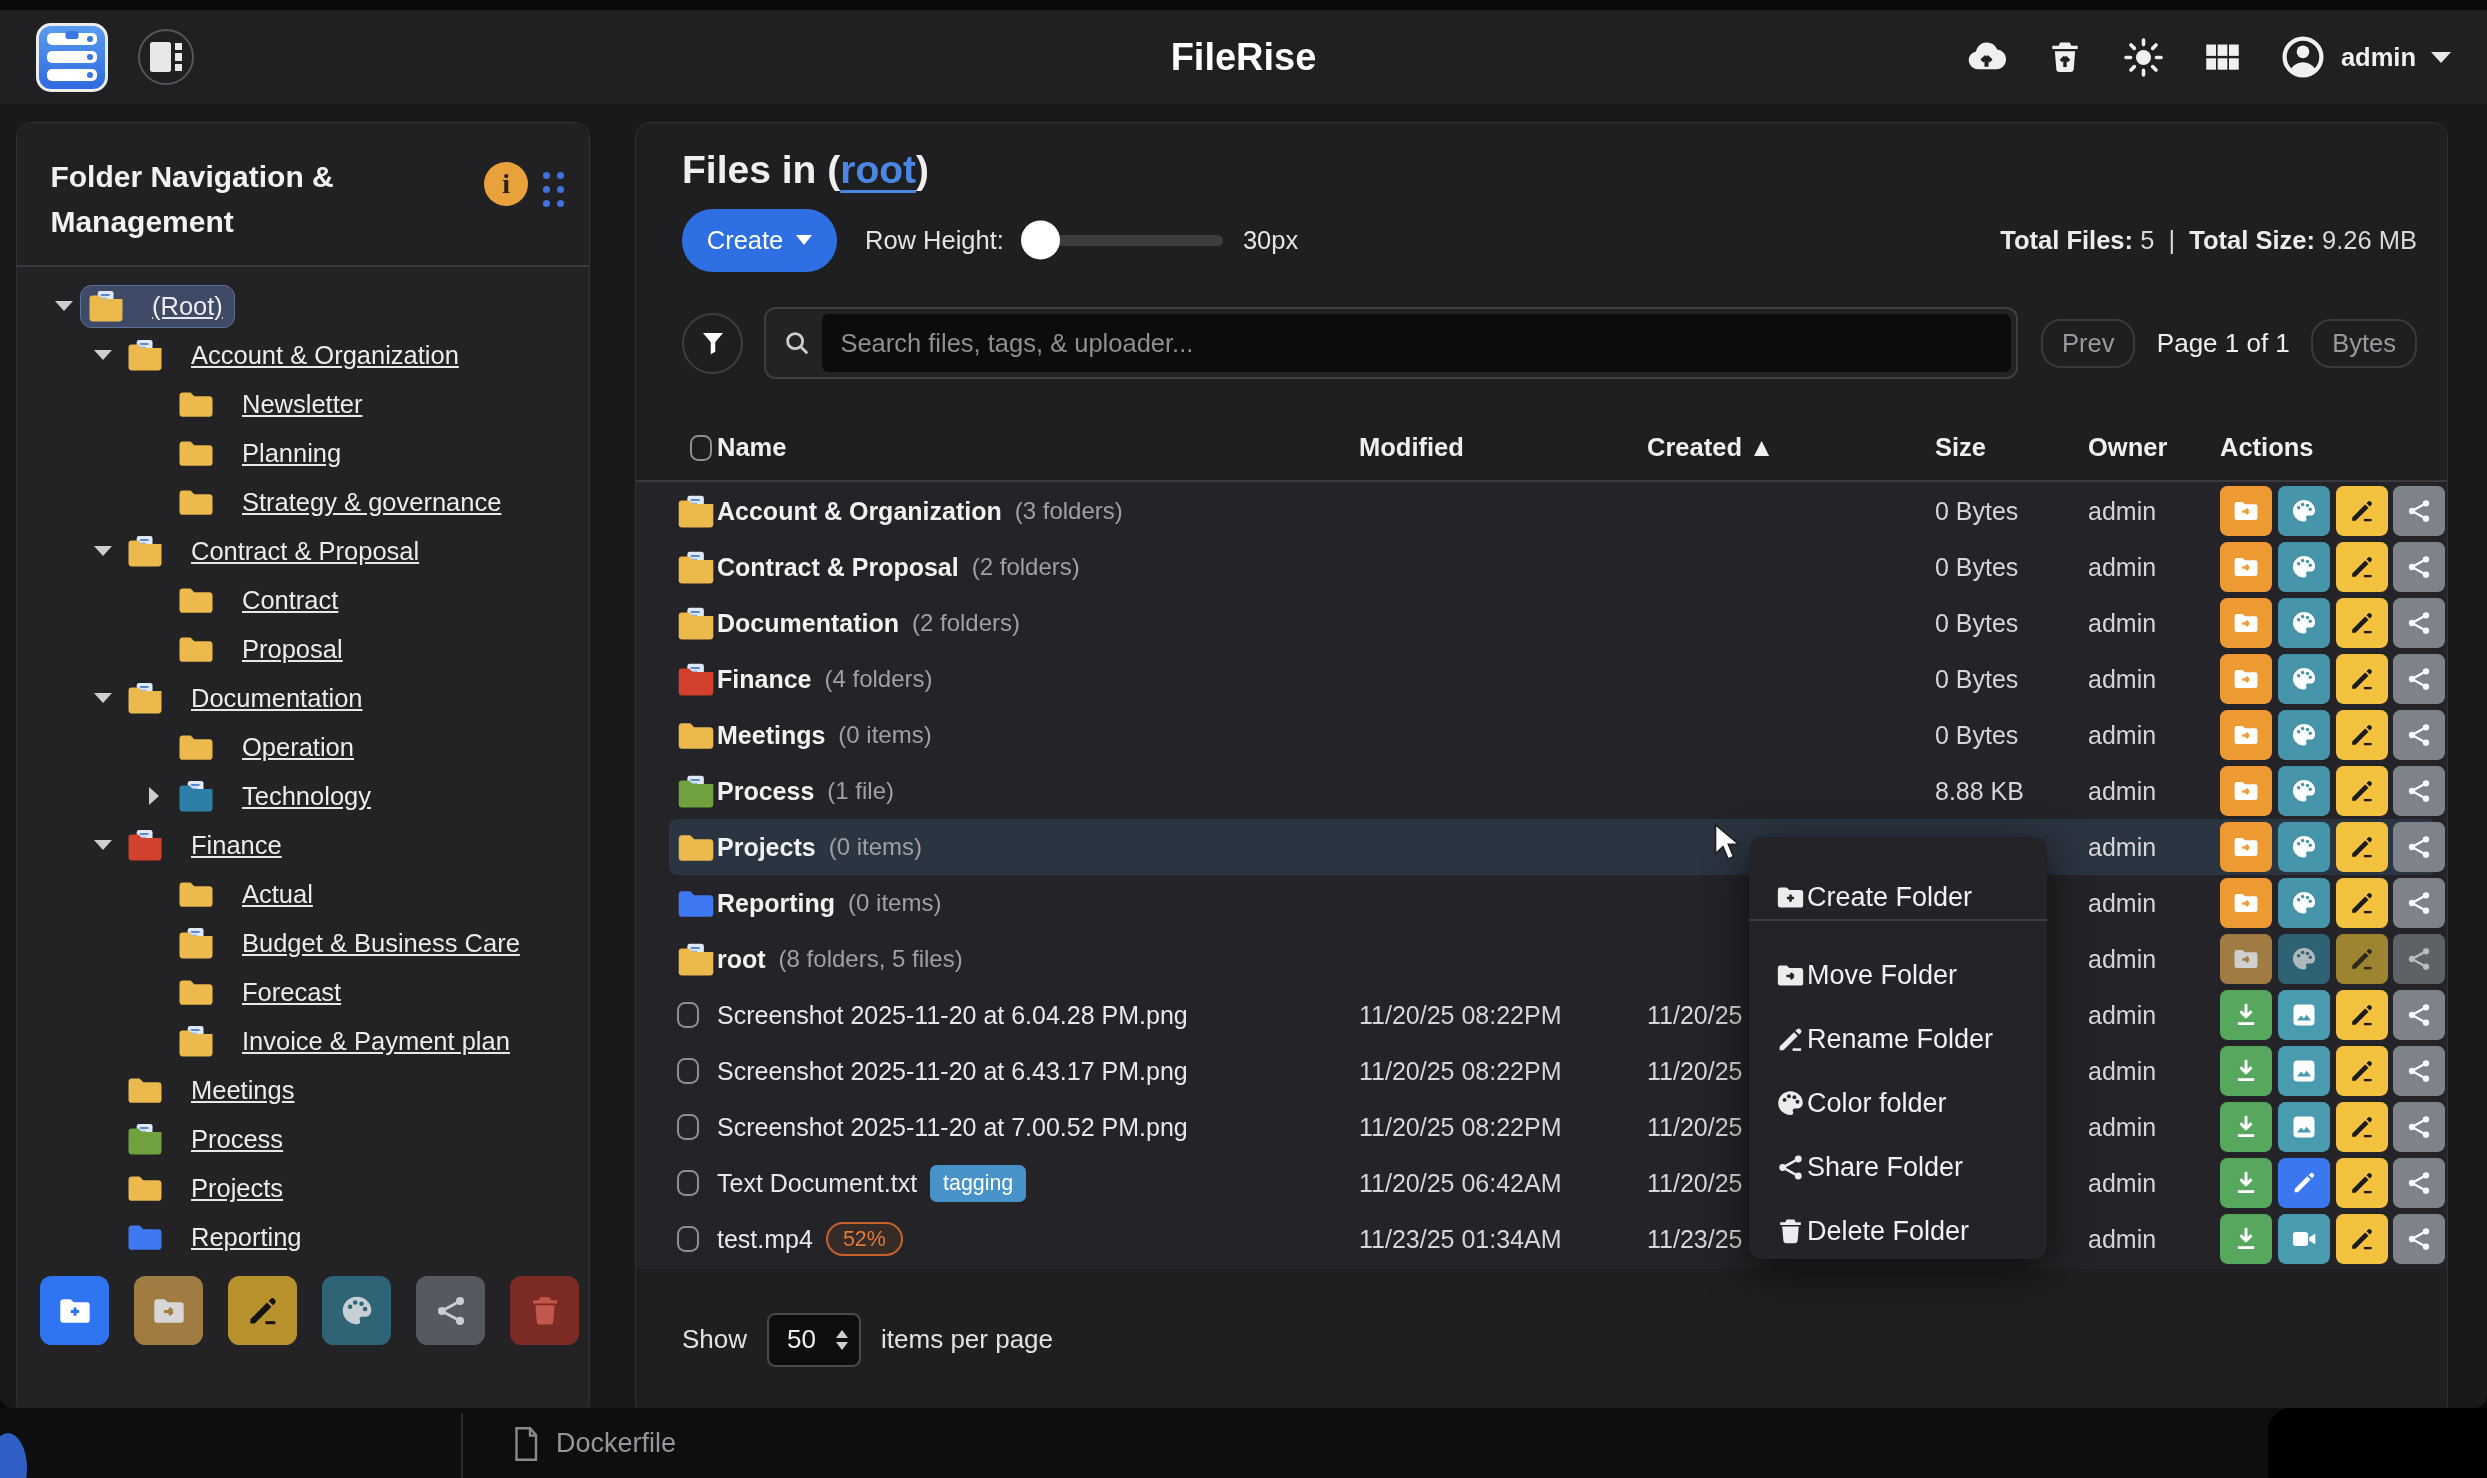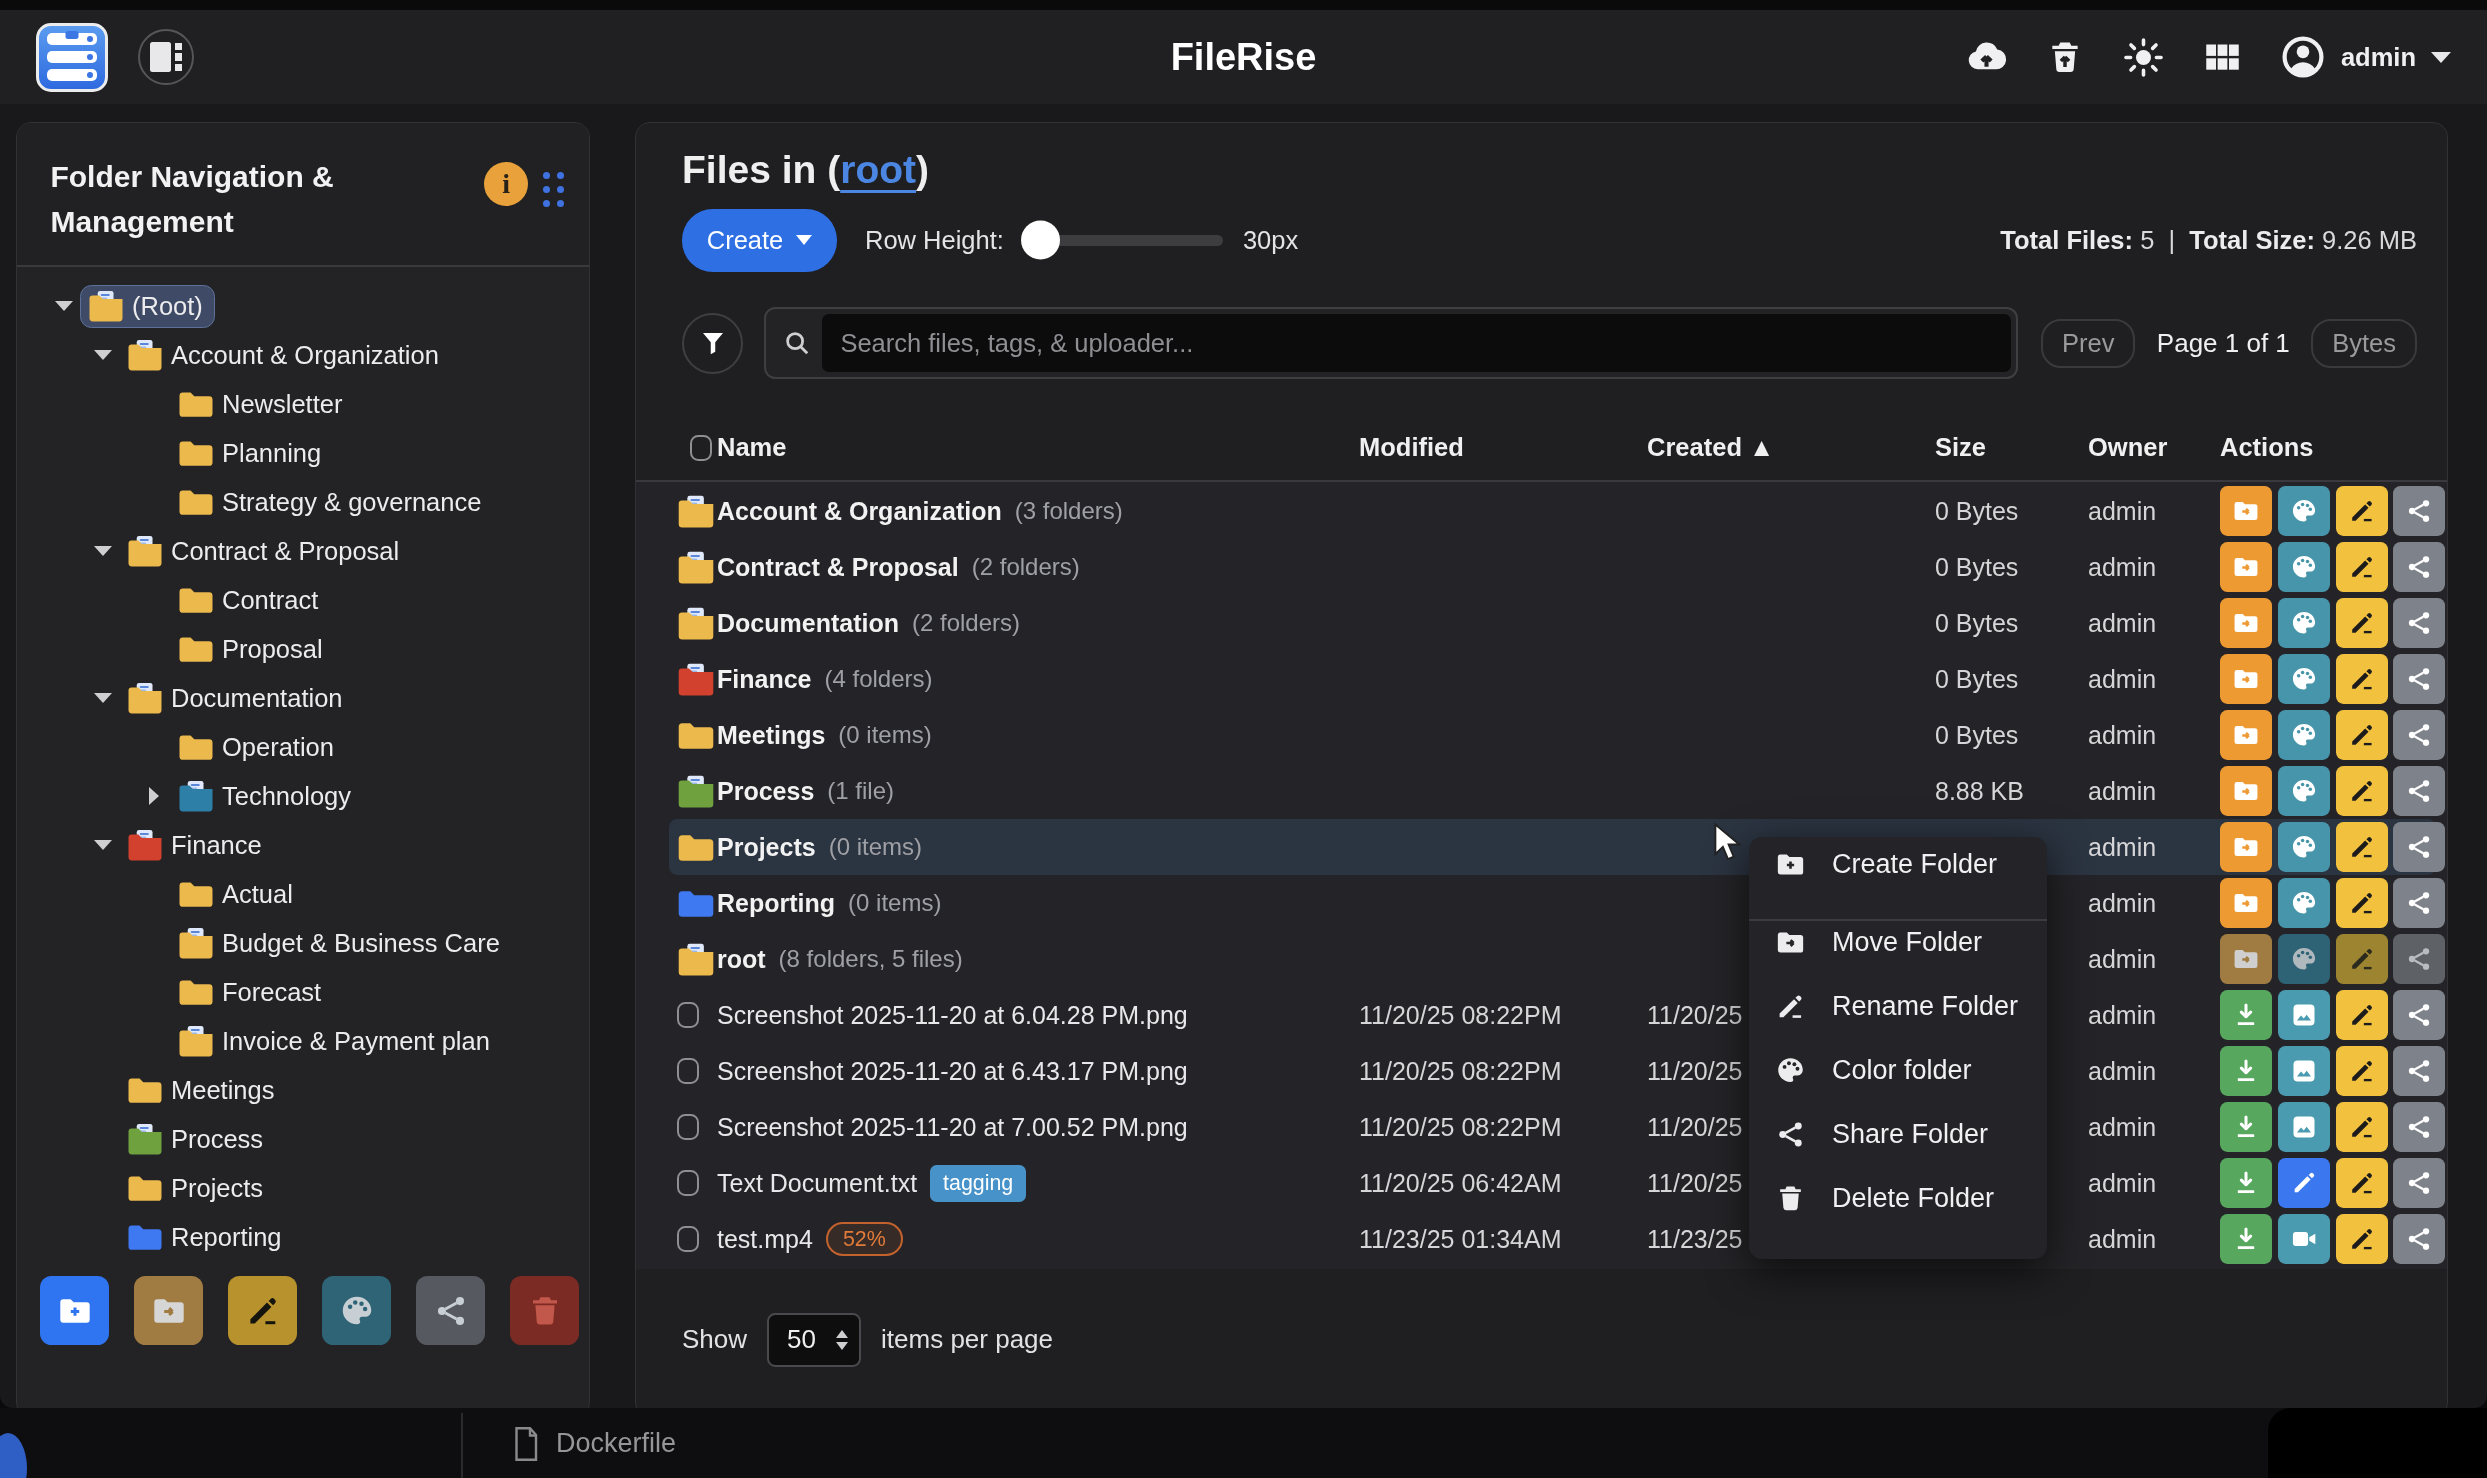--- a/index.html
+++ b/index.html
@@ -52,21 +52,21 @@
     display:flex;align-items:center;justify-content:center;font-family:"Liberation Serif",serif;
     font-weight:bold;font-size:28px;margin:8.2px 15px 0 6.6px;}
   .drag-dots{display:grid;grid-template-columns:repeat(2,7.4px);grid-auto-rows:7.4px;gap:6.6px;margin-top:18px;}
   .drag-dots i{background:#3f72e0;border-radius:50%;}
   .sb-div{height:1.6px;background:#3a3a3e;}
   .tree{padding:15px 8.2px 0 0;}
   .titem{display:flex;align-items:center;height:49px;}
   .tcaret{width:33px;display:flex;justify-content:center;}
   .tcaret.down::after{content:"";border-left:9px solid transparent;border-right:9px solid transparent;border-top:10.7px solid #cfcfd2;}
   .tcaret.right::after{content:"";border-top:9px solid transparent;border-bottom:9px solid transparent;border-left:10.7px solid #cfcfd2;}
-  .tpill{display:flex;align-items:center;gap:8px;padding:4.1px 11.5px 4.1px 6.6px;border-radius:11.5px;border:1.6px solid transparent;}
+  .tpill{display:flex;align-items:center;gap:28px;padding:4.1px 11.5px 4.1px 6.6px;border-radius:11.5px;border:1.6px solid transparent;text-decoration:underline;}
   .tpill.sel{background:#3f4b66;border-color:#5d7198;}
   .tlabel{font-size:25.5px;color:#ececee;white-space:nowrap;}
   .ticon{display:flex;}
   .sb-actions{position:absolute;left:23px;bottom:72px;display:flex;gap:25px;}
   .sb-act{width:69px;height:69px;border-radius:11.5px;border:none;display:flex;align-items:center;justify-content:center;cursor:pointer;}
 
   
   .m-heading{margin:25px 30px 0 46px;font-size:39px;font-weight:bold;color:#efefef;}
   .m-heading a{color:#4b87e2;text-decoration:underline;text-underline-offset:6.6px;}
   .toolbar{display:flex;align-items:center;margin:16.4px 30px 0 46px;height:64px;}
@@ -120,21 +120,21 @@
   .per-page{width:94px;height:54px;background:#0e0e0f;border:2.5px solid #4a4a4e;border-radius:8.2px;
     display:flex;align-items:center;padding:0 11.5px 0 18px;color:#f0f0f0;cursor:pointer;}
   .per-page .num{flex:1;}
   .spin{display:flex;flex-direction:column;gap:4.1px;}
   .spin .up{width:0;height:0;border-left:6.6px solid transparent;border-right:6.6px solid transparent;border-bottom:8.2px solid #cfcfd2;}
   .spin .dn{width:0;height:0;border-left:6.6px solid transparent;border-right:6.6px solid transparent;border-top:8.2px solid #cfcfd2;}
 
   
   .ctxmenu{position:absolute;left:1749px;top:837px;width:298px;background:#242428;border-radius:13px;
     box-shadow:0 11.5px 41px rgba(0,0,0,.65);padding:11.5px 0;z-index:30;}
-  .ctx-item{display:flex;align-items:flex-start;height:64px;padding:0 25px;gap:25px;color:#f1f1f3;font-size:27px;cursor:pointer;}
+  .ctx-item{display:flex;align-items:flex-end;height:64px;padding:0 25px;color:#f1f1f3;font-size:27px;cursor:pointer;}
   .ctx-item .ic{width:33px;display:flex;justify-content:center;color:#ececee;}
   .ctx-sep{height:1.6px;background:#3c3c40;margin:6.6px 0;}
 
   .cursor{position:absolute;left:1709px;top:822px;z-index:40;pointer-events:none;}
   svg{display:block;}
 </style>
 </head>
 <body>
 
 <div class="screen">

